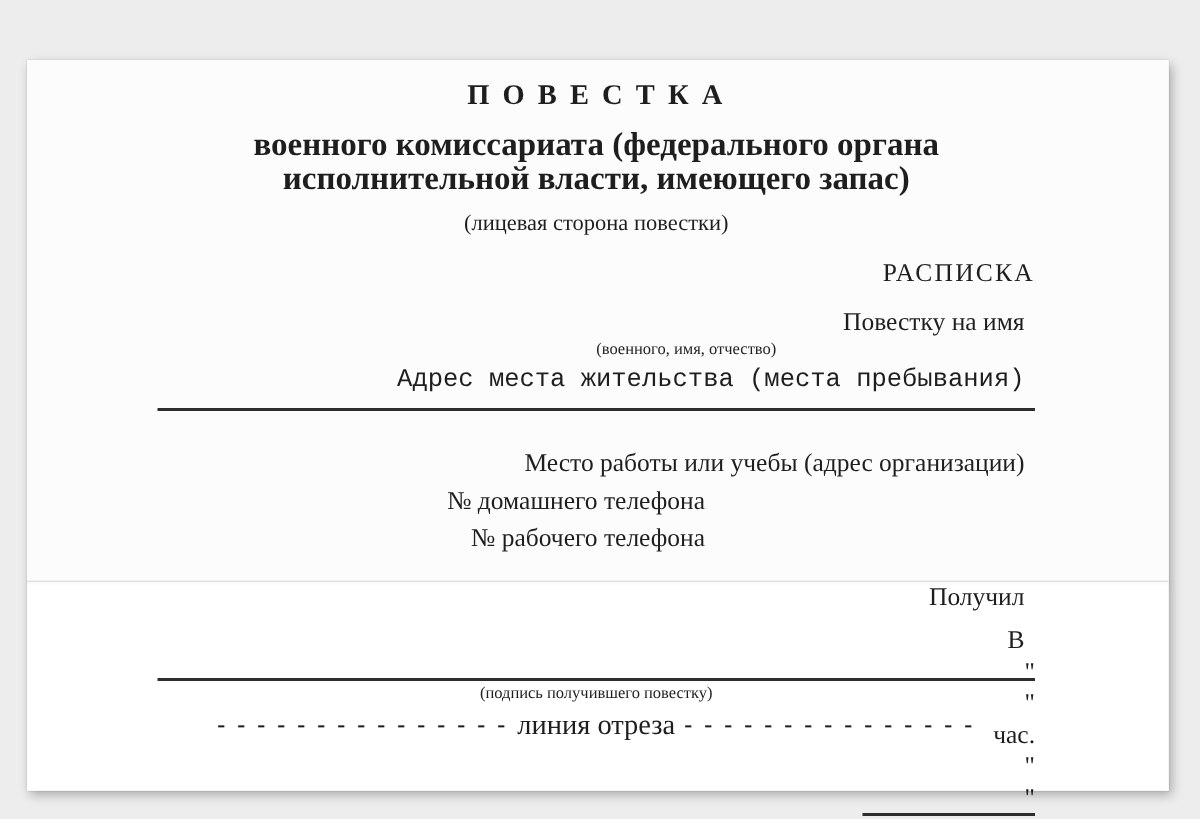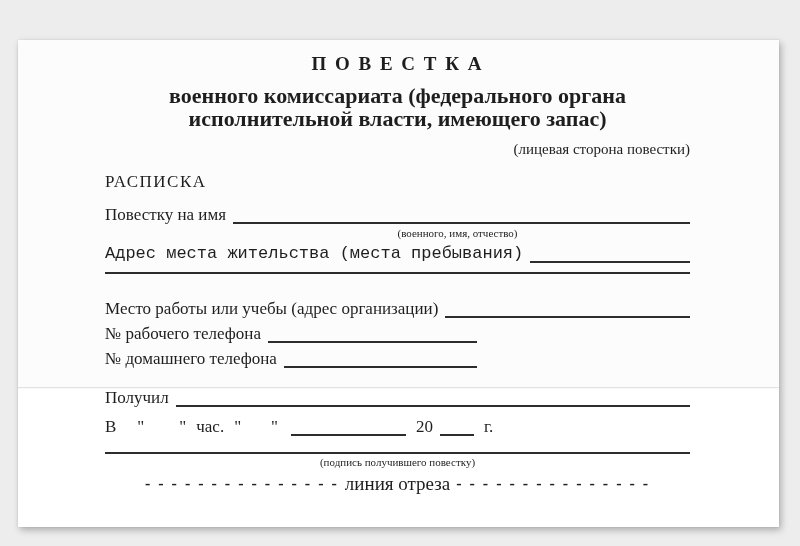--- a/index.html
+++ b/index.html
@@ -35,38 +35,39 @@
     white-space: pre;
   }
   .doc-subtitle {
     text-align: center;
     font-size: 22px; font-weight: bold;
     line-height: 23px;
     max-width: 620px;
     margin: 8px auto 0;
   }
   .side-note {
-    text-align: right;
+    text-align: center;
     font-size: 15px;
     line-height: 18px;
     margin-top: 10px;
   }
   .section-title {
-    text-align: left;
+    text-align: right;
     font-size: 17px;
     letter-spacing: 1.5px;
     line-height: 20px;
     margin-top: 14px;
   }
   .row {
     display: flex;
-    align-items: center;
+    align-items: flex-end;
     height: 21px;
     font-size: 17px;
     line-height: 21px;
+    flex-direction: column;
   }
   .row .label { white-space: pre; padding-right: 7px; }
   .fill { flex: 1 1 auto; border-bottom: 2px solid #2d2d2d; height: 19px; }
   .line { display: inline-block; border-bottom: 2px solid #2d2d2d; height: 19px; }
   .hr { height: 0; border-bottom: 2px solid #2d2d2d; }
   .hint {
     font-size: 11px;
     line-height: 12px;
     color: #1e1e1e;
     text-align: center;
@@ -137,27 +138,27 @@
         <span class="label">Адрес места жительства (места пребывания)</span>
         <span class="fill"></span>
       </div>
       <div class="hr hr-address"></div>
 
       <div class="row row-work">
         <span class="label">Место работы или учебы (адрес организации)</span>
         <span class="fill"></span>
       </div>
 
-      <div class="row row-phone-work">
-        <span class="label">№ рабочего телефона</span>
+      <div class="row row-phone-home">
+        <span class="label">№ домашнего телефона</span>
         <span class="fill"></span>
       </div>
 
-      <div class="row row-phone-home">
-        <span class="label">№ домашнего телефона</span>
+      <div class="row row-phone-work">
+        <span class="label">№ рабочего телефона</span>
         <span class="fill"></span>
       </div>
 
       <div class="row row-received">
         <span class="label">Получил</span>
         <span class="fill"></span>
       </div>
 
       <div class="row row-date">
         <span class="label">В</span>

